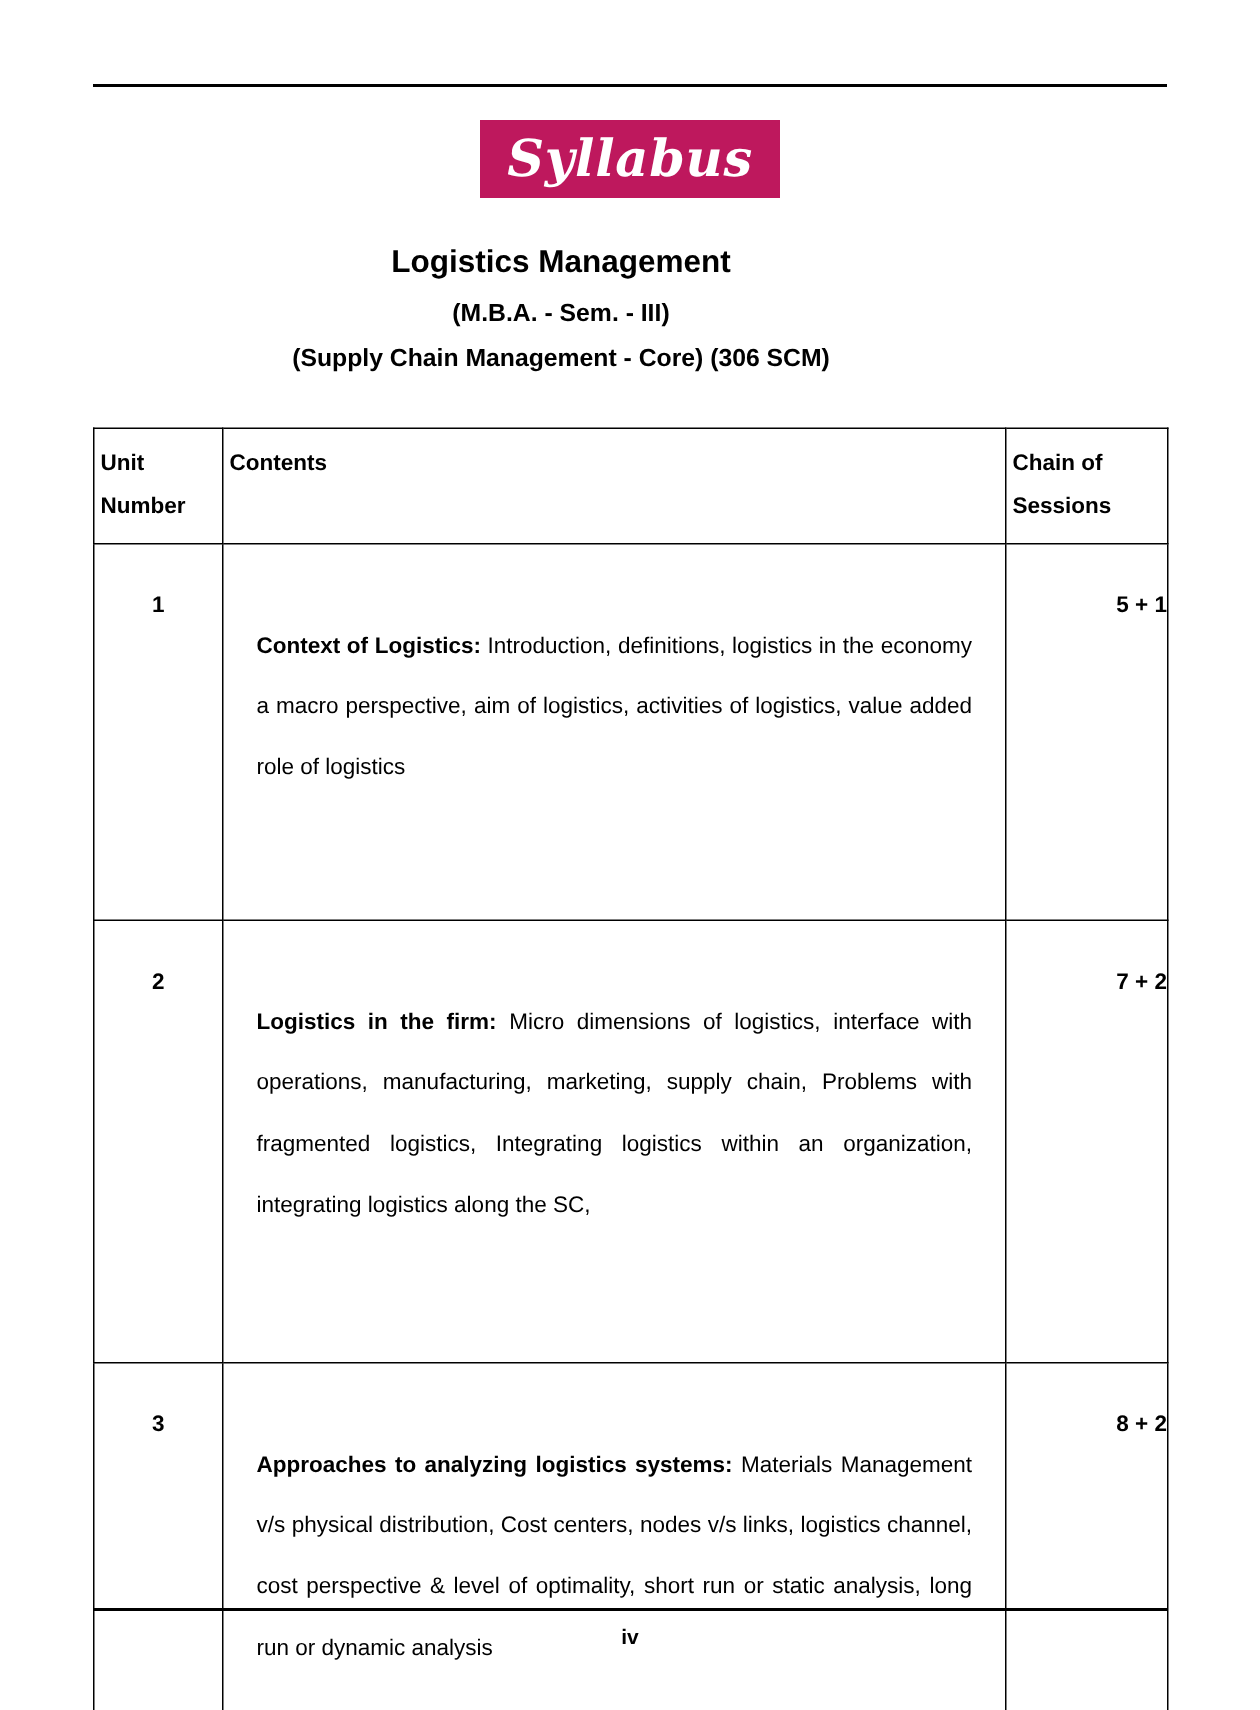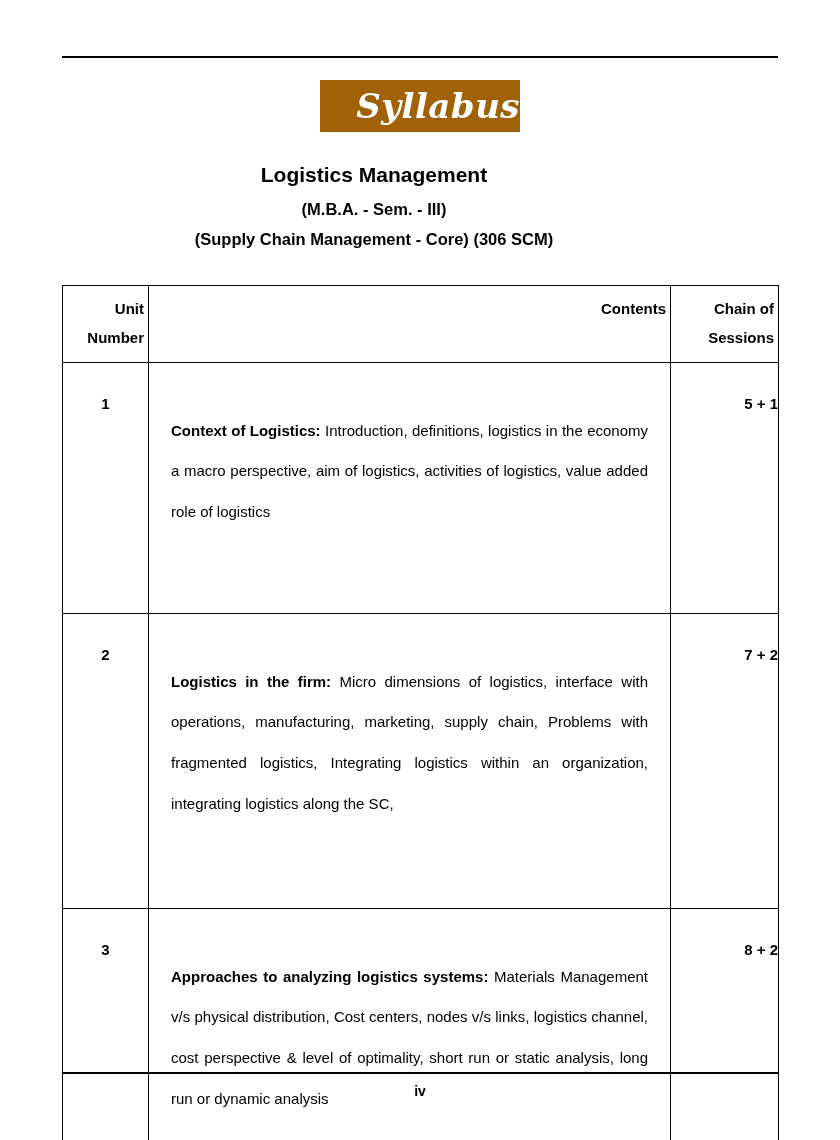--- a/index.html
+++ b/index.html
@@ -34,24 +34,24 @@
   .rule-top { top: 56px; }
   .rule-bottom { top: 1072px; }
 
   
   .title-box {
     position: absolute;
     left: 320px;
     top: 80px;
     width: 200px;
     height: 52px;
-    background: #a16207;
+    background: #be185d;
     display: flex;
     align-items: center;
-    justify-content: flex-end;
+    justify-content: center;
   }
   .title-box-text {
     color: #ffffff;
     font-family: "DejaVu Serif", serif;
     font-style: italic;
     font-weight: bold;
     font-size: 34px;
     letter-spacing: 0.5px;
     line-height: 1;
   }
@@ -88,21 +88,21 @@
   .syllabus-table th,
   .syllabus-table td {
     border: 1.5px solid #000000;
     vertical-align: top;
   }
   .col-unit   { width: 86px; }
   .col-conts  { width: 522px; }
   .col-sess   { width: 108px; }
 
   thead th {
-    text-align: right;
+    text-align: left;
     font-size: 15px;
     font-weight: bold;
     padding: 8px 4px 9px 4px;
     line-height: 1.95;
     vertical-align: top;
     margin-left: 24px;
   }
   thead th.th-contents {
     vertical-align: top;
     padding-top: 8px;

